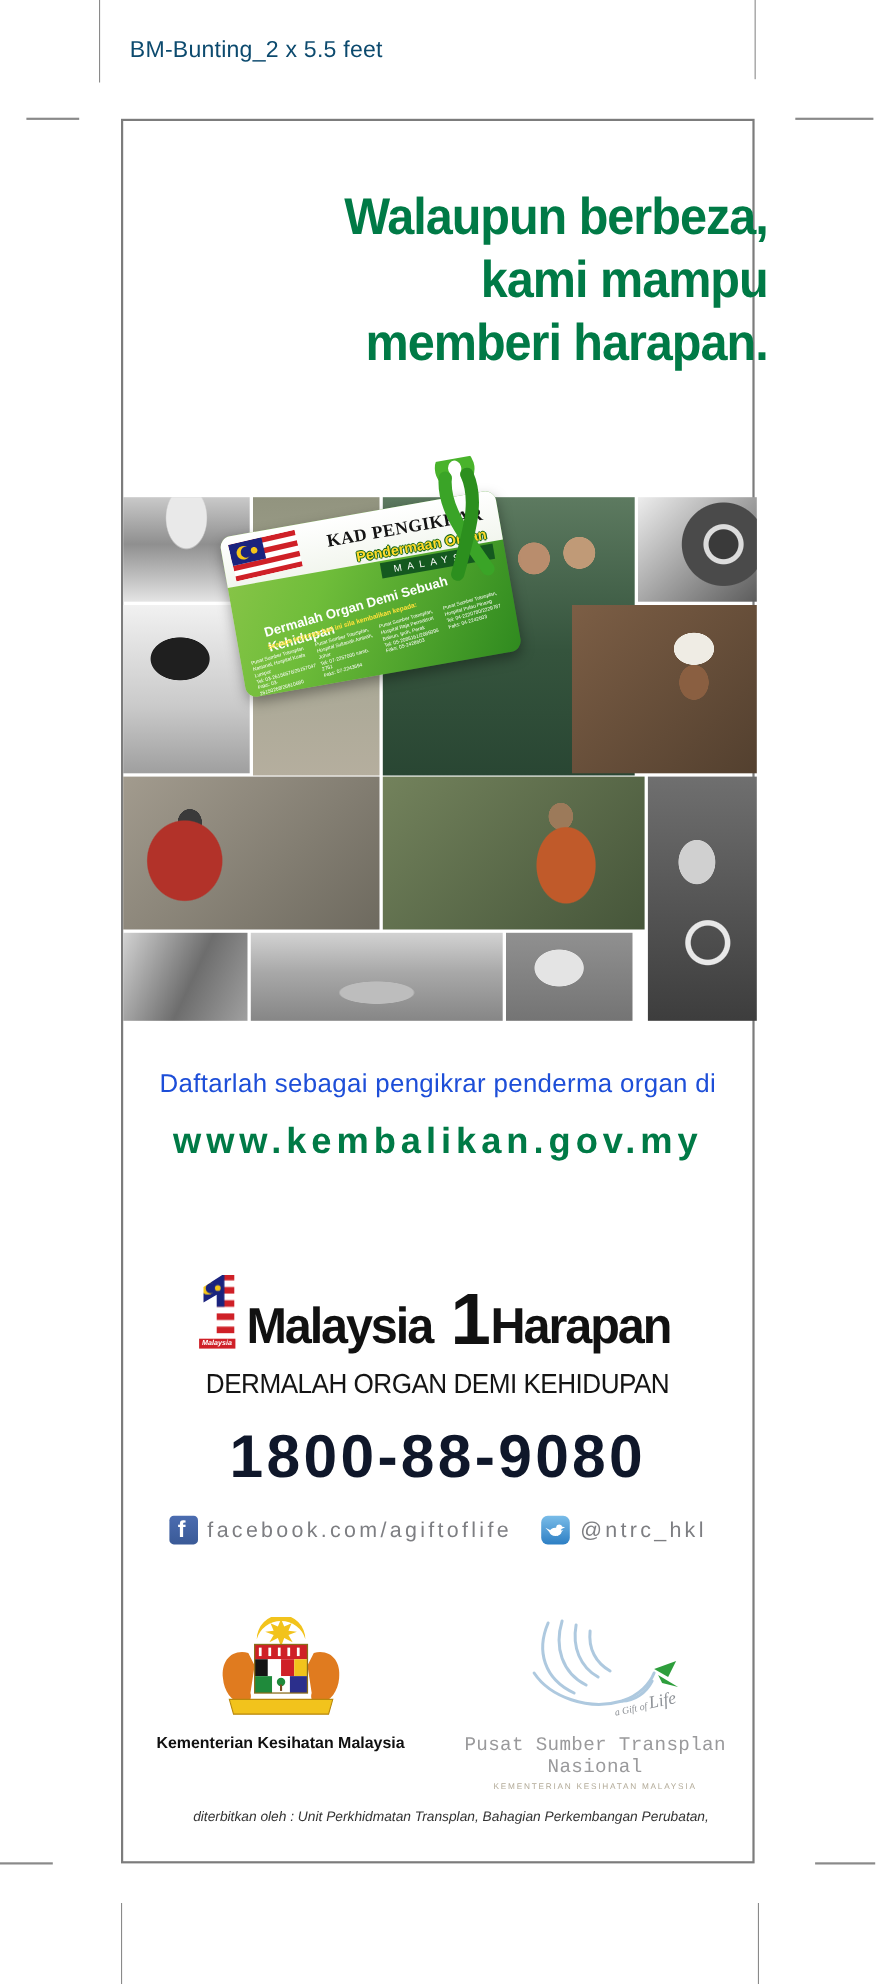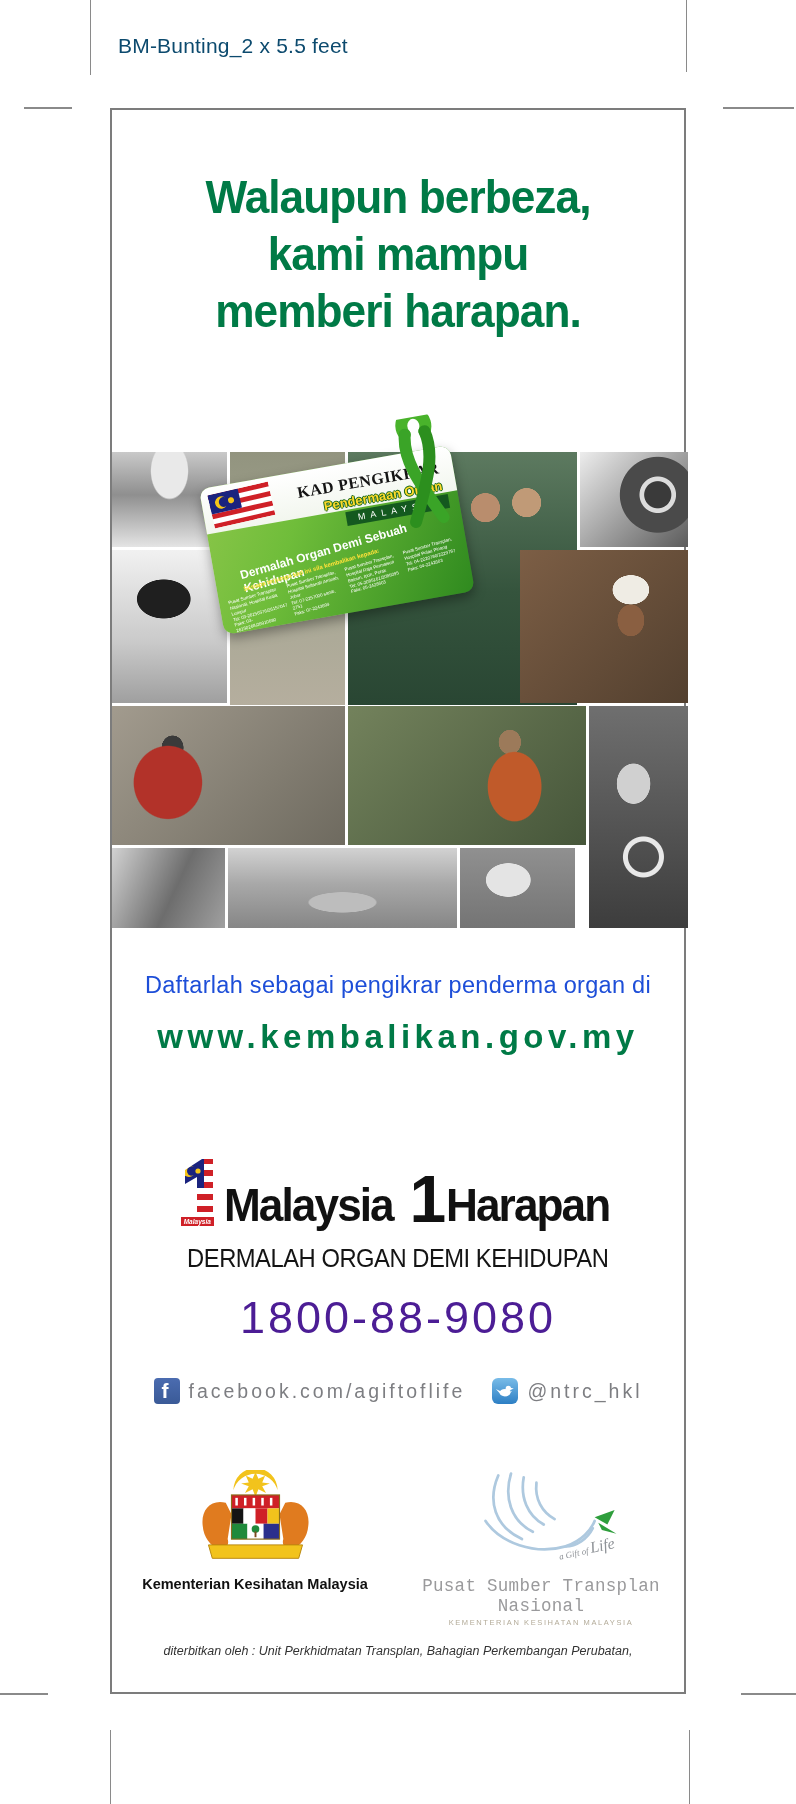--- a/index.html
+++ b/index.html
@@ -6,22 +6,22 @@
   .page{position:relative;width:796px;height:1804px;background:#fff;overflow:hidden;
         font-family:"Liberation Sans",sans-serif;}
   
   .mark{position:absolute;background:#8a8a8a;}
   
   .proof-label{position:absolute;left:118px;top:34px;font-size:21px;color:#0c4a6e;letter-spacing:.2px;}
   
   .banner{position:absolute;left:110px;top:108px;width:576px;height:1586px;
           background:#fff;border:2px solid #7c7c7c;box-sizing:border-box;}
   
-  .headline{position:absolute;top:58px;left:0;width:100%;text-align:center;
-            color:#007a46;font-weight:bold;font-size:47px;line-height:57px;letter-spacing:-1px;}
+  .headline{position:absolute;top:58px;left:0;width:100%;text-align:right;
+            color:#007a46;font-weight:bold;font-size:47px;line-height:57px;letter-spacing:-1px;padding-left:31px;}
   .headline span{display:block;transform:scaleX(.94);transform-origin:center;}
   
   .collage{position:absolute;top:342px;left:0;width:576px;height:476px;}
   .ph{position:absolute;}
   .ph-mosque{background:radial-gradient(60px 90px at 50% 20%,#e9e9e9 0 30%,transparent 32%),linear-gradient(180deg,#c9c9c9 0%,#8f8f8f 45%,#e4e4e4 100%);}
   .ph-woman{background:radial-gradient(46px 60px at 50% 42%,#d49aab 0 60%,transparent 62%),radial-gradient(20px 26px at 50% 44%,#c79d80 0 65%,transparent 67%),linear-gradient(180deg,#92947f 0%,#a7a794 55%,#b5ae9e 100%);}
   .ph-friends{background:radial-gradient(26px 26px at 60% 22%,#b98d6d 0 55%,transparent 57%),radial-gradient(26px 26px at 78% 20%,#c09a77 0 55%,transparent 57%),linear-gradient(180deg,#5d7a60 0%,#35543d 55%,#294633 100%);}
   .ph-wheel{background:radial-gradient(circle at 72% 45%,#3a3a3a 0 14%,#dcdcdc 15% 19%,#4a4a4a 20% 40%,transparent 41%),linear-gradient(135deg,#ededed 0%,#9c9c9c 55%,#5c5c5c 100%);}
   .ph-bmx{background:radial-gradient(44px 32px at 45% 32%,#1f1f1f 0 60%,transparent 62%),linear-gradient(180deg,#f1f1f1 0%,#cacaca 60%,#9f9f9f 100%);}
   .ph-bandana{background:radial-gradient(30px 24px at 66% 26%,#efece4 0 60%,transparent 62%),radial-gradient(22px 26px at 66% 46%,#8a5f41 0 60%,transparent 62%),linear-gradient(135deg,#7c5e45 0%,#53402f 100%);}
@@ -63,41 +63,41 @@
             align-items:flex-end;color:#111;}
   .flagone{position:relative;width:38px;height:70px;margin-right:6px;}
   .flagone .tag{position:absolute;left:1px;bottom:2px;background:#cf2027;color:#fff;
                 font-style:italic;font-weight:bold;font-size:6.5px;padding:0 3px;line-height:9px;}
   .word{font-weight:bold;font-size:46px;letter-spacing:-2px;line-height:1;transform:scaleX(.96);transform-origin:left bottom;}
   .bigone{font-weight:bold;font-size:66px;line-height:.88;margin:0 2px 0 10px;letter-spacing:-2px;}
   .slogan{position:absolute;top:1134px;left:0;width:100%;text-align:center;color:#141414;font-weight:normal;
           font-size:25px;letter-spacing:-.5px;}
   .slogan span{display:inline-block;transform:scaleX(.95);}
   
-  .phone{position:absolute;top:1182px;left:0;width:100%;text-align:center;color:#4c1d95;font-weight:normal;
-         font-size:45px;letter-spacing:3px;}
+  .phone{position:absolute;top:1182px;left:0;width:100%;text-align:center;color:#0f172a;font-weight:bold;
+         font-size:55px;letter-spacing:3px;}
   
   .social{position:absolute;top:1268px;left:0;width:100%;display:flex;justify-content:center;align-items:center;gap:9px;
           color:#7d7e82;font-size:19.5px;letter-spacing:3px;}
   .fb-icon{width:26px;height:26px;border-radius:4px;background:linear-gradient(180deg,#4b6cb0 0%,#3a5a97 100%);
            color:#fff;font-weight:bold;font-size:21px;text-align:center;line-height:25px;font-family:"Liberation Sans",sans-serif;}
   .tw-icon{width:26px;height:26px;border-radius:6px;background:linear-gradient(180deg,#79bce8 0%,#2d7fc4 100%);
            display:flex;align-items:center;justify-content:center;margin-left:18px;}
   
   .logos{position:absolute;top:1360px;left:0;width:100%;display:flex;}
   .logo-col{flex:1;text-align:center;}
   .moh-label{margin-top:6px;font-weight:bold;font-size:14.5px;color:#111;}
   .ntrc-wrap{position:relative;display:inline-block;}
   .ntrc-script{position:absolute;right:6px;bottom:16px;transform:rotate(-12deg);color:#8f9398;
                font-family:"Liberation Serif",serif;font-style:italic;font-size:9px;white-space:nowrap;}
   .ntrc-script b{font-size:16px;font-weight:normal;}
   .ntrc-name{font-size:17.5px;color:#9a9a9c;letter-spacing:.3px;margin-top:2px;font-family:Liberation Mono, monospace;}
   .ntrc-sub{font-size:7.5px;color:#b3ab99;letter-spacing:1.6px;margin-top:2px;}
   
-  .footer{position:absolute;top:1532px;left:0;width:100%;text-align:center;font-style:italic;
+  .footer{position:absolute;top:1532px;left:12px;width:100%;text-align:center;font-style:italic;
           font-size:12.5px;line-height:1.55;color:#333;}
 </style>
 </head>
 <body>
 
 <div class="page">
 
   <div class="mark" style="left:90px;top:0;width:1px;height:75px;"></div>
   <div class="mark" style="left:686px;top:0;width:1px;height:72px;"></div>
   <div class="mark" style="left:24px;top:107px;width:48px;height:2px;"></div>

